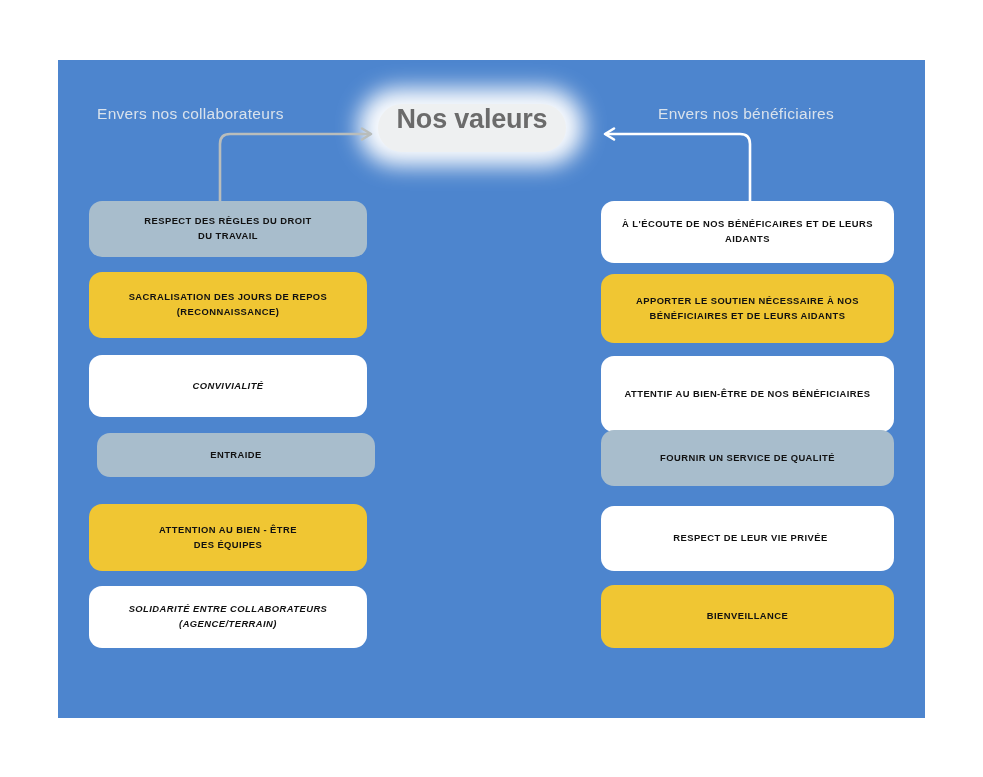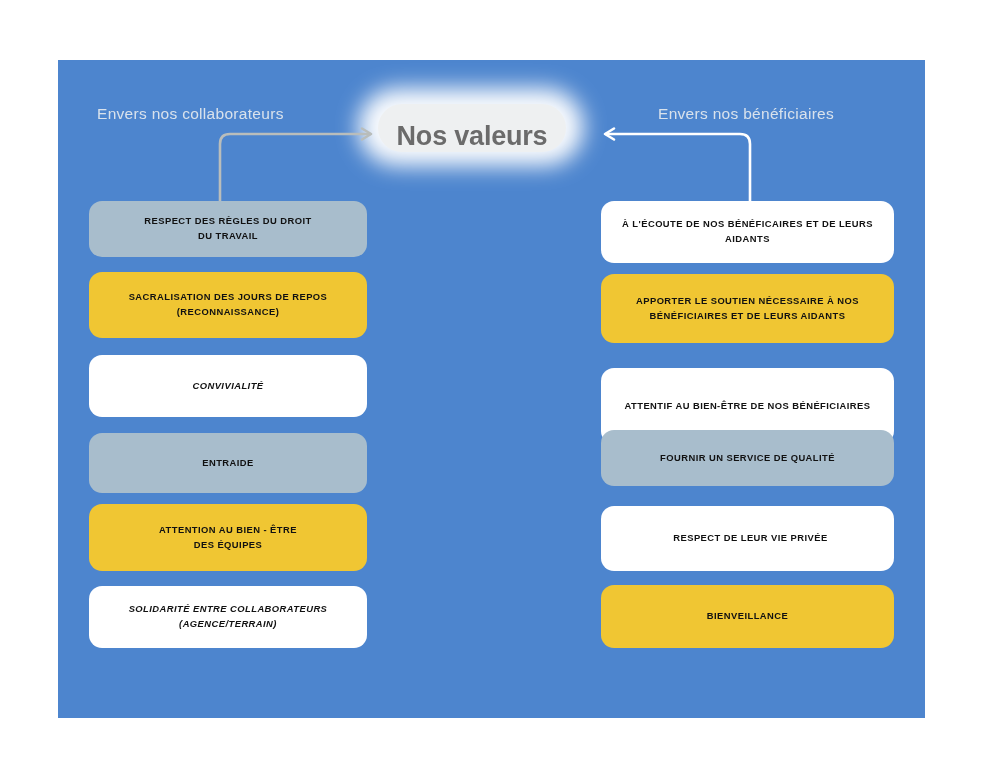--- a/index.html
+++ b/index.html
@@ -56,21 +56,21 @@
   }
   .title-pill {
     position: absolute;
     left: 378px;
     top: 104px;
     width: 188px;
     height: 48px;
     border-radius: 24px;
     background: #eef0f1;
     display: flex;
-    align-items: flex-end;
+    align-items: flex-start;
     justify-content: center;
   }
   .title-text {
     font-size: 27px;
     font-weight: bold;
     color: #6b6b6b;
     letter-spacing: -0.2px;
     white-space: nowrap;
   }
 
@@ -139,21 +139,21 @@
       <span class="box-label">RESPECT DES RÈGLES DU DROIT
 DU TRAVAIL</span>
     </div>
     <div class="box fill-gold" style="top:272px; height:66px;">
       <span class="box-label">SACRALISATION  DES JOURS DE REPOS
 (RECONNAISSANCE)</span>
     </div>
     <div class="box fill-white" style="top:355px; height:62px;font-style:italic;">
       <span class="box-label">CONVIVIALITÉ</span>
     </div>
-    <div class="box fill-grey" style="top:433px; height:60px;">
+    <div class="box fill-grey" style="top:433px; height:44px;margin-left:8px;">
       <span class="box-label">ENTRAIDE</span>
     </div>
     <div class="box fill-gold" style="top:504px; height:67px;">
       <span class="box-label">ATTENTION AU BIEN - ÊTRE
 DES ÉQUIPES</span>
     </div>
     <div class="box fill-white" style="top:586px; height:62px;font-style:italic;">
       <span class="box-label">SOLIDARITÉ ENTRE COLLABORATEURS
 (AGENCE/TERRAIN)</span>
     </div>
@@ -163,21 +163,21 @@
     <div class="col-label right">Envers nos bénéficiaires</div>
 
     <div class="box fill-white" style="top:201px; height:62px;">
       <span class="box-label">À L'ÉCOUTE DE NOS BÉNÉFICAIRES ET DE LEURS
 AIDANTS</span>
     </div>
     <div class="box fill-gold" style="top:274px; height:69px;">
       <span class="box-label">APPORTER LE SOUTIEN NÉCESSAIRE À NOS
 BÉNÉFICIAIRES ET DE LEURS AIDANTS</span>
     </div>
-    <div class="box fill-white" style="top:368px; height:76px;text-align:center;">
+    <div class="box fill-white" style="top:356px; height:76px;text-align:center;">
       <span class="box-label">ATTENTIF AU BIEN-ÊTRE DE NOS BÉNÉFICIAIRES</span>
     </div>
     <div class="box fill-grey" style="top:430px; height:56px;">
       <span class="box-label">FOURNIR UN SERVICE DE QUALITÉ</span>
     </div>
     <div class="box fill-white" style="top:506px; height:65px;padding-left:20px;">
       <span class="box-label">RESPECT DE LEUR VIE PRIVÉE</span>
     </div>
     <div class="box fill-gold" style="top:585px; height:63px;">
       <span class="box-label">BIENVEILLANCE</span>

